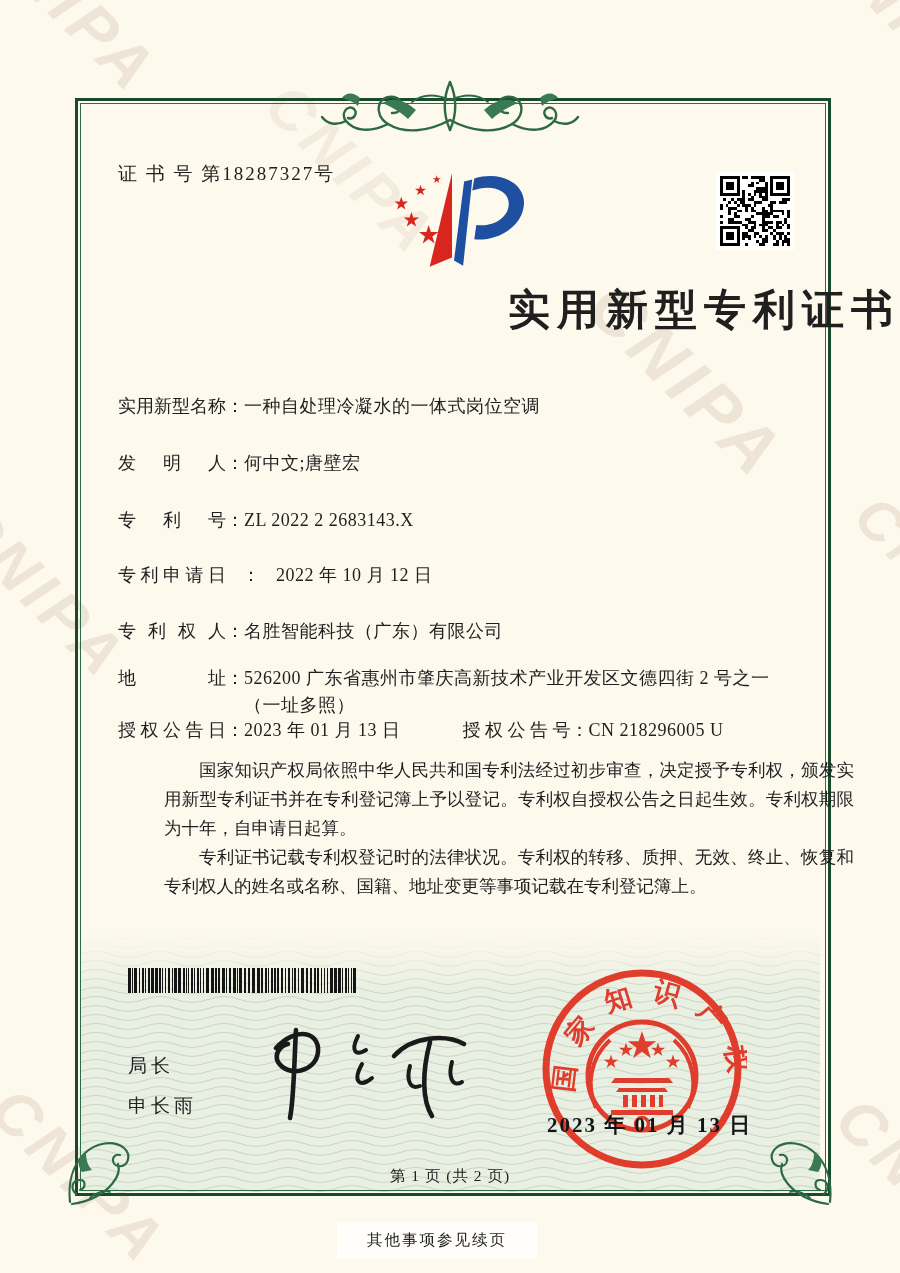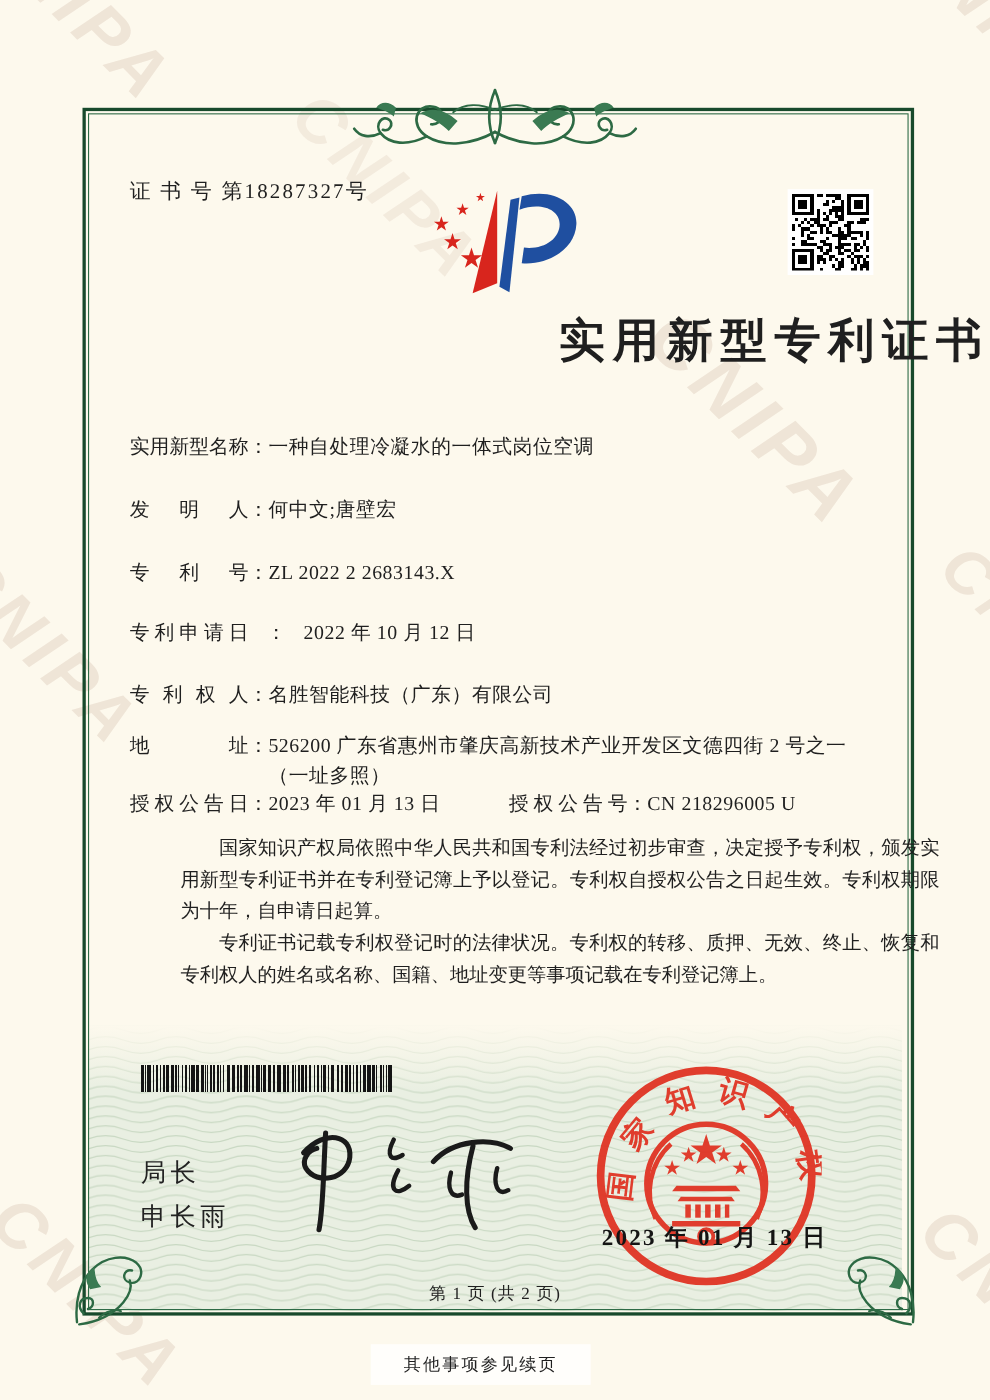--- a/index.html
+++ b/index.html
@@ -30,21 +30,21 @@
   .field-colon{flex:none;}
   .field-value{letter-spacing:0.5px;}
   .addr-value{width:560px;}
   .grant-row{position:absolute;left:118px;top:701px;font-size:18px;display:flex;line-height:27px;}
   .grant-group{display:flex;}
   .grant-gap{width:62px;flex:none;}
   .paras{position:absolute;left:118px;top:740px;width:690px;font-size:17.5px;line-height:29px;text-align:justify;margin-left:46px;}
   .paras p{margin:0;text-indent:2em;}
   .barcode{position:absolute;left:128px;top:952px;width:230px;height:25px;}
   .director{position:absolute;left:128px;top:1030px;font-family:"Liberation Sans","DejaVu Sans",sans-serif;
-            font-size:23px;font-weight:500;letter-spacing:4px;line-height:40px;color:#222;}
+            font-size:19px;font-weight:500;letter-spacing:4px;line-height:40px;color:#222;}
   .signature{position:absolute;left:262px;top:992px;width:225px;height:120px;}
   .seal{position:absolute;left:537px;top:948px;width:210px;height:210px;opacity:0.93;}
   .seal-date{position:absolute;left:547px;top:1095px;font-size:21px;font-weight:600;letter-spacing:2px;color:#141414;}
   .page-num{position:absolute;left:0;top:1150px;width:900px;text-align:center;font-size:15.5px;letter-spacing:1px;}
   .footer-chip{position:absolute;left:437px;top:1206px;transform:translateX(-50%);
                background:#fffefb;padding:8px 30px;font-size:15.5px;letter-spacing:2px;white-space:nowrap;}
   .ornament-top{position:absolute;left:300px;top:76px;width:300px;height:64px;z-index:5;}
   .corner-orn{position:absolute;width:82px;height:76px;z-index:5;}
 </style>
 </head>

